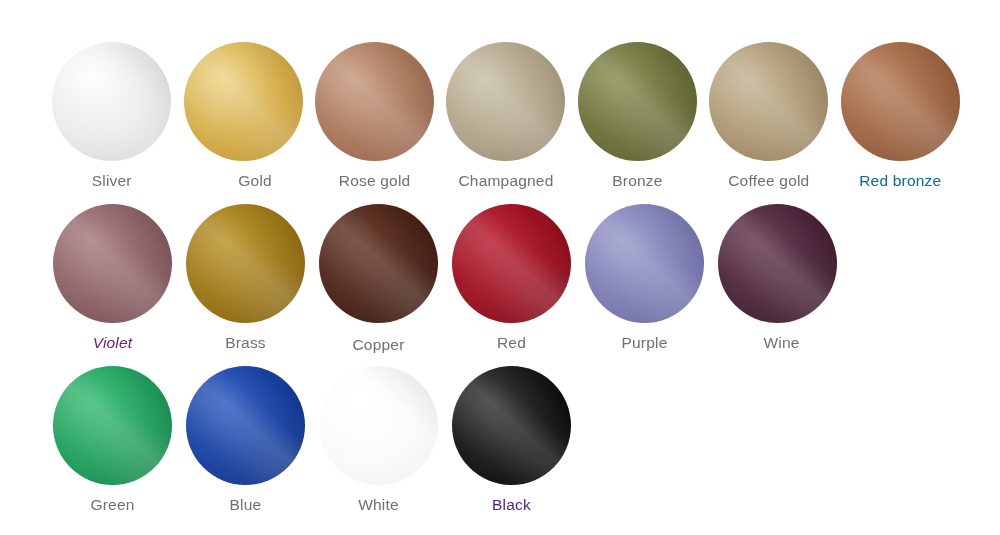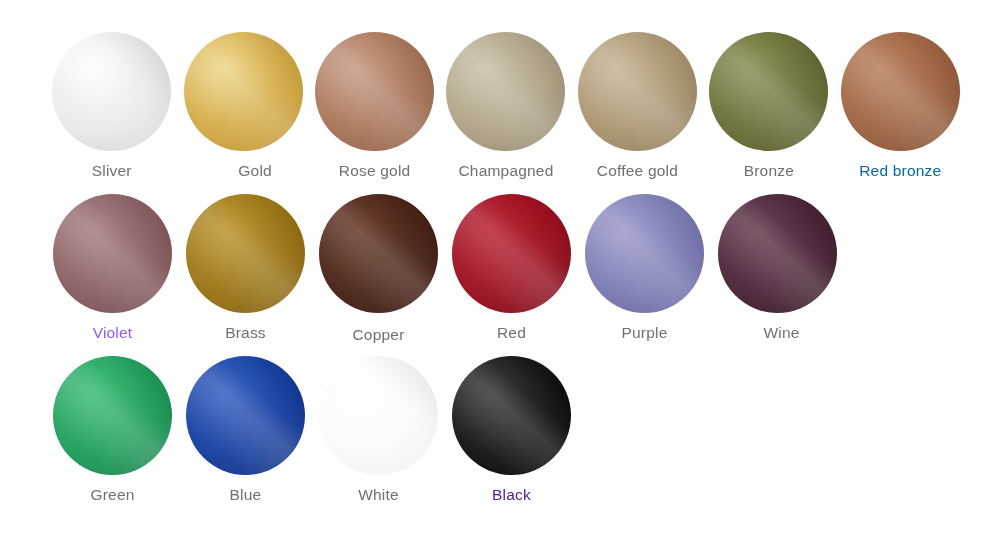--- a/index.html
+++ b/index.html
@@ -11,21 +11,21 @@
     width: 1000px;
     height: 535px;
     font-family: "Liberation Sans", sans-serif;
     overflow: hidden;
     position: relative;
   }
 
   #palette {
     position: absolute;
     left: 46px;
-    top: 32px;
+    top: 42px;
     width: 920px;
   }
 
   .swatch-row {
     display: flex;
     flex-direction: row;
     height: 162px;
   }
 
   .swatch-cell {
@@ -85,36 +85,36 @@
       </div>
       <div class="swatch-cell">
         <div class="swatch-disc" style="background: radial-gradient(circle at 34% 30%, rgb(196, 150, 122) 0%, rgb(169, 118, 90) 52%, rgb(141, 92, 66) 100%);"></div>
         <div class="swatch-label" style="color: rgb(110, 112, 114);">Rose gold</div>
       </div>
       <div class="swatch-cell">
         <div class="swatch-disc" style="background: radial-gradient(circle at 34% 30%, rgb(199, 189, 164) 0%, rgb(176, 164, 136) 52%, rgb(143, 131, 104) 100%);"></div>
         <div class="swatch-label" style="color: rgb(110, 112, 114);">Champagned</div>
       </div>
       <div class="swatch-cell">
+        <div class="swatch-disc" style="background: radial-gradient(circle at 34% 30%, rgb(133, 138, 76) 0%, rgb(107, 111, 56) 52%, rgb(84, 88, 42) 100%);"></div>
+        <div class="swatch-label" style="color: rgb(110, 112, 114);">Bronze</div>
+      </div>
+      <div class="swatch-cell">
         <div class="swatch-disc" style="background: radial-gradient(circle at 34% 30%, rgb(195, 177, 144) 0%, rgb(171, 150, 113) 52%, rgb(141, 120, 87) 100%);"></div>
         <div class="swatch-label" style="color: rgb(110, 112, 114);">Coffee gold</div>
-      </div>
-      <div class="swatch-cell">
-        <div class="swatch-disc" style="background: radial-gradient(circle at 34% 30%, rgb(133, 138, 76) 0%, rgb(107, 111, 56) 52%, rgb(84, 88, 42) 100%);"></div>
-        <div class="swatch-label" style="color: rgb(110, 112, 114);">Bronze</div>
       </div>
       <div class="swatch-cell">
         <div class="swatch-disc" style="background: radial-gradient(circle at 34% 30%, rgb(179, 122, 84) 0%, rgb(158, 100, 65) 52%, rgb(128, 77, 49) 100%);"></div>
         <div class="swatch-label" style="color: #0369a1;">Red bronze</div>
       </div>
     </div>
     <div class="swatch-row">
       <div class="swatch-cell">
         <div class="swatch-disc" style="background: radial-gradient(circle at 34% 30%, rgb(162, 120, 123) 0%, rgb(138, 95, 98) 52%, rgb(111, 74, 77) 100%);"></div>
-        <div class="swatch-label" style="color: #8b5cf6;">Violet</div>
+        <div class="swatch-label" style="color: #701a75; font-style: italic;">Violet</div>
       </div>
       <div class="swatch-cell">
         <div class="swatch-disc" style="background: radial-gradient(circle at 34% 30%, rgb(184, 144, 38) 0%, rgb(155, 117, 21) 52%, rgb(125, 92, 12) 100%);"></div>
         <div class="swatch-label" style="color: rgb(110, 112, 114);">Brass</div>
       </div>
       <div class="swatch-cell">
         <div class="swatch-disc" style="background: radial-gradient(circle at 34% 30%, rgb(96, 48, 31) 0%, rgb(74, 35, 23) 52%, rgb(51, 22, 16) 100%);"></div>
         <div class="swatch-label" style="color: rgb(110, 112, 114); margin-top: 12px;">Copper</div>
       </div>
       <div class="swatch-cell">

